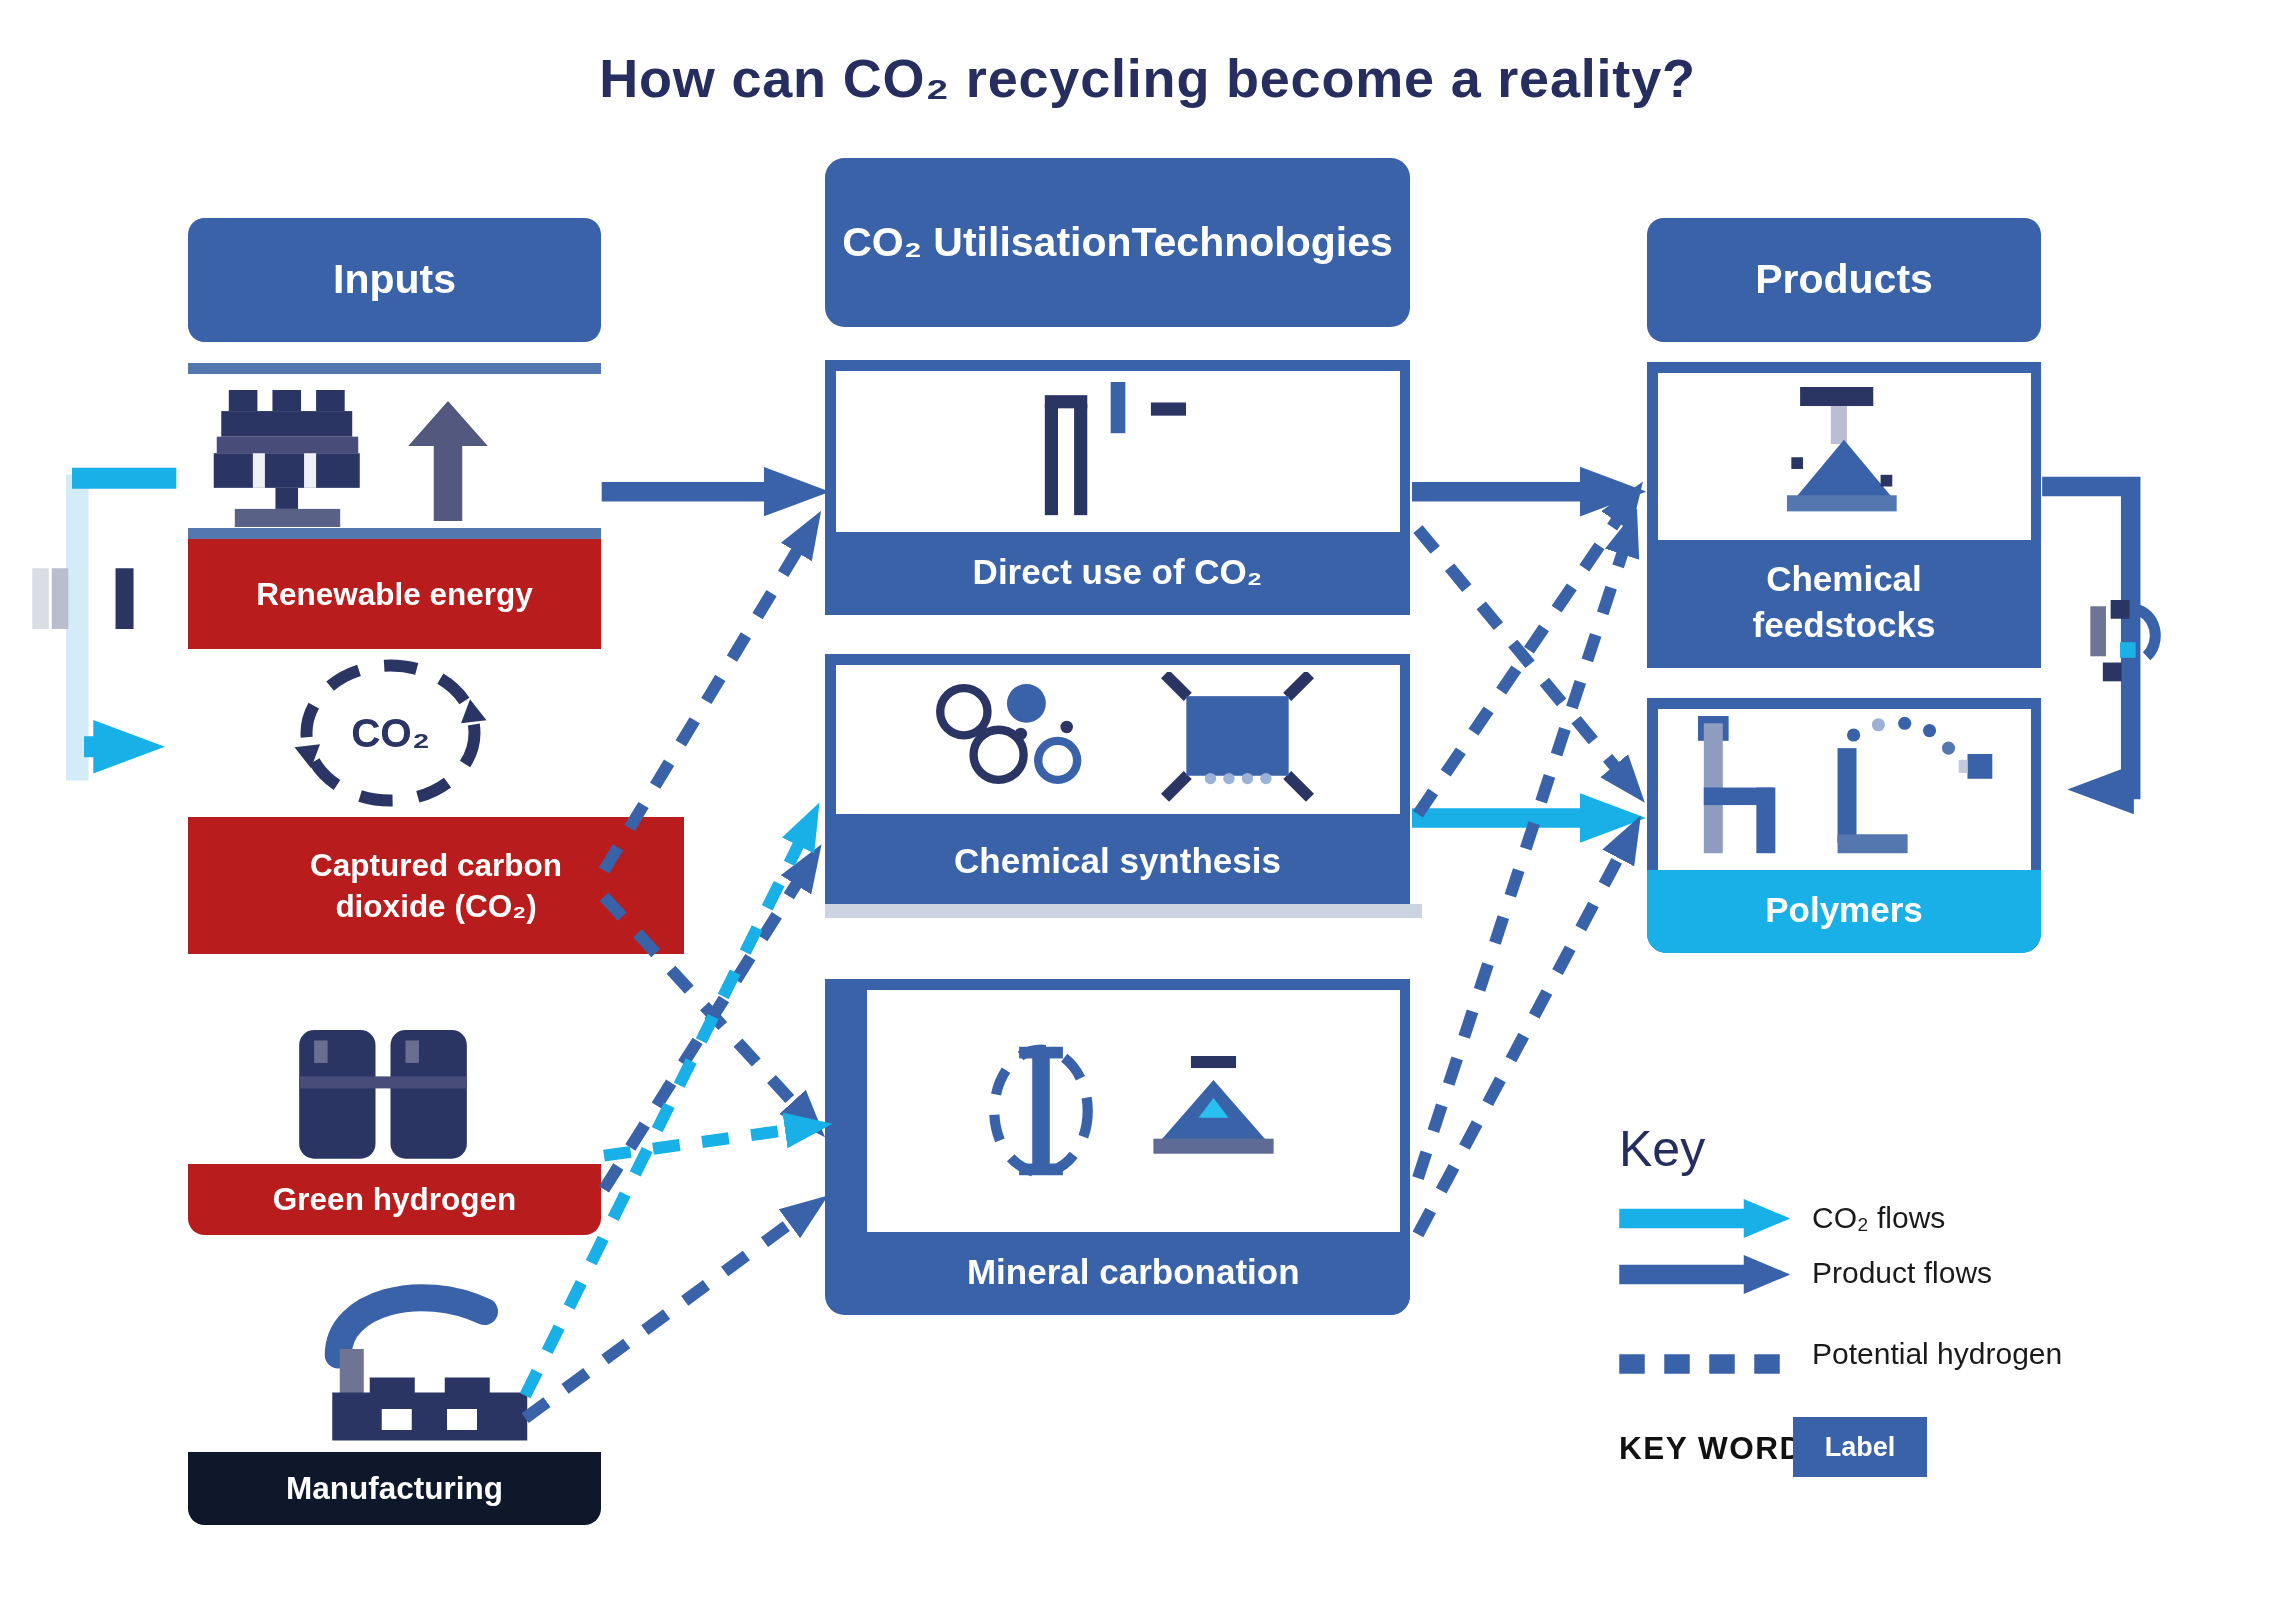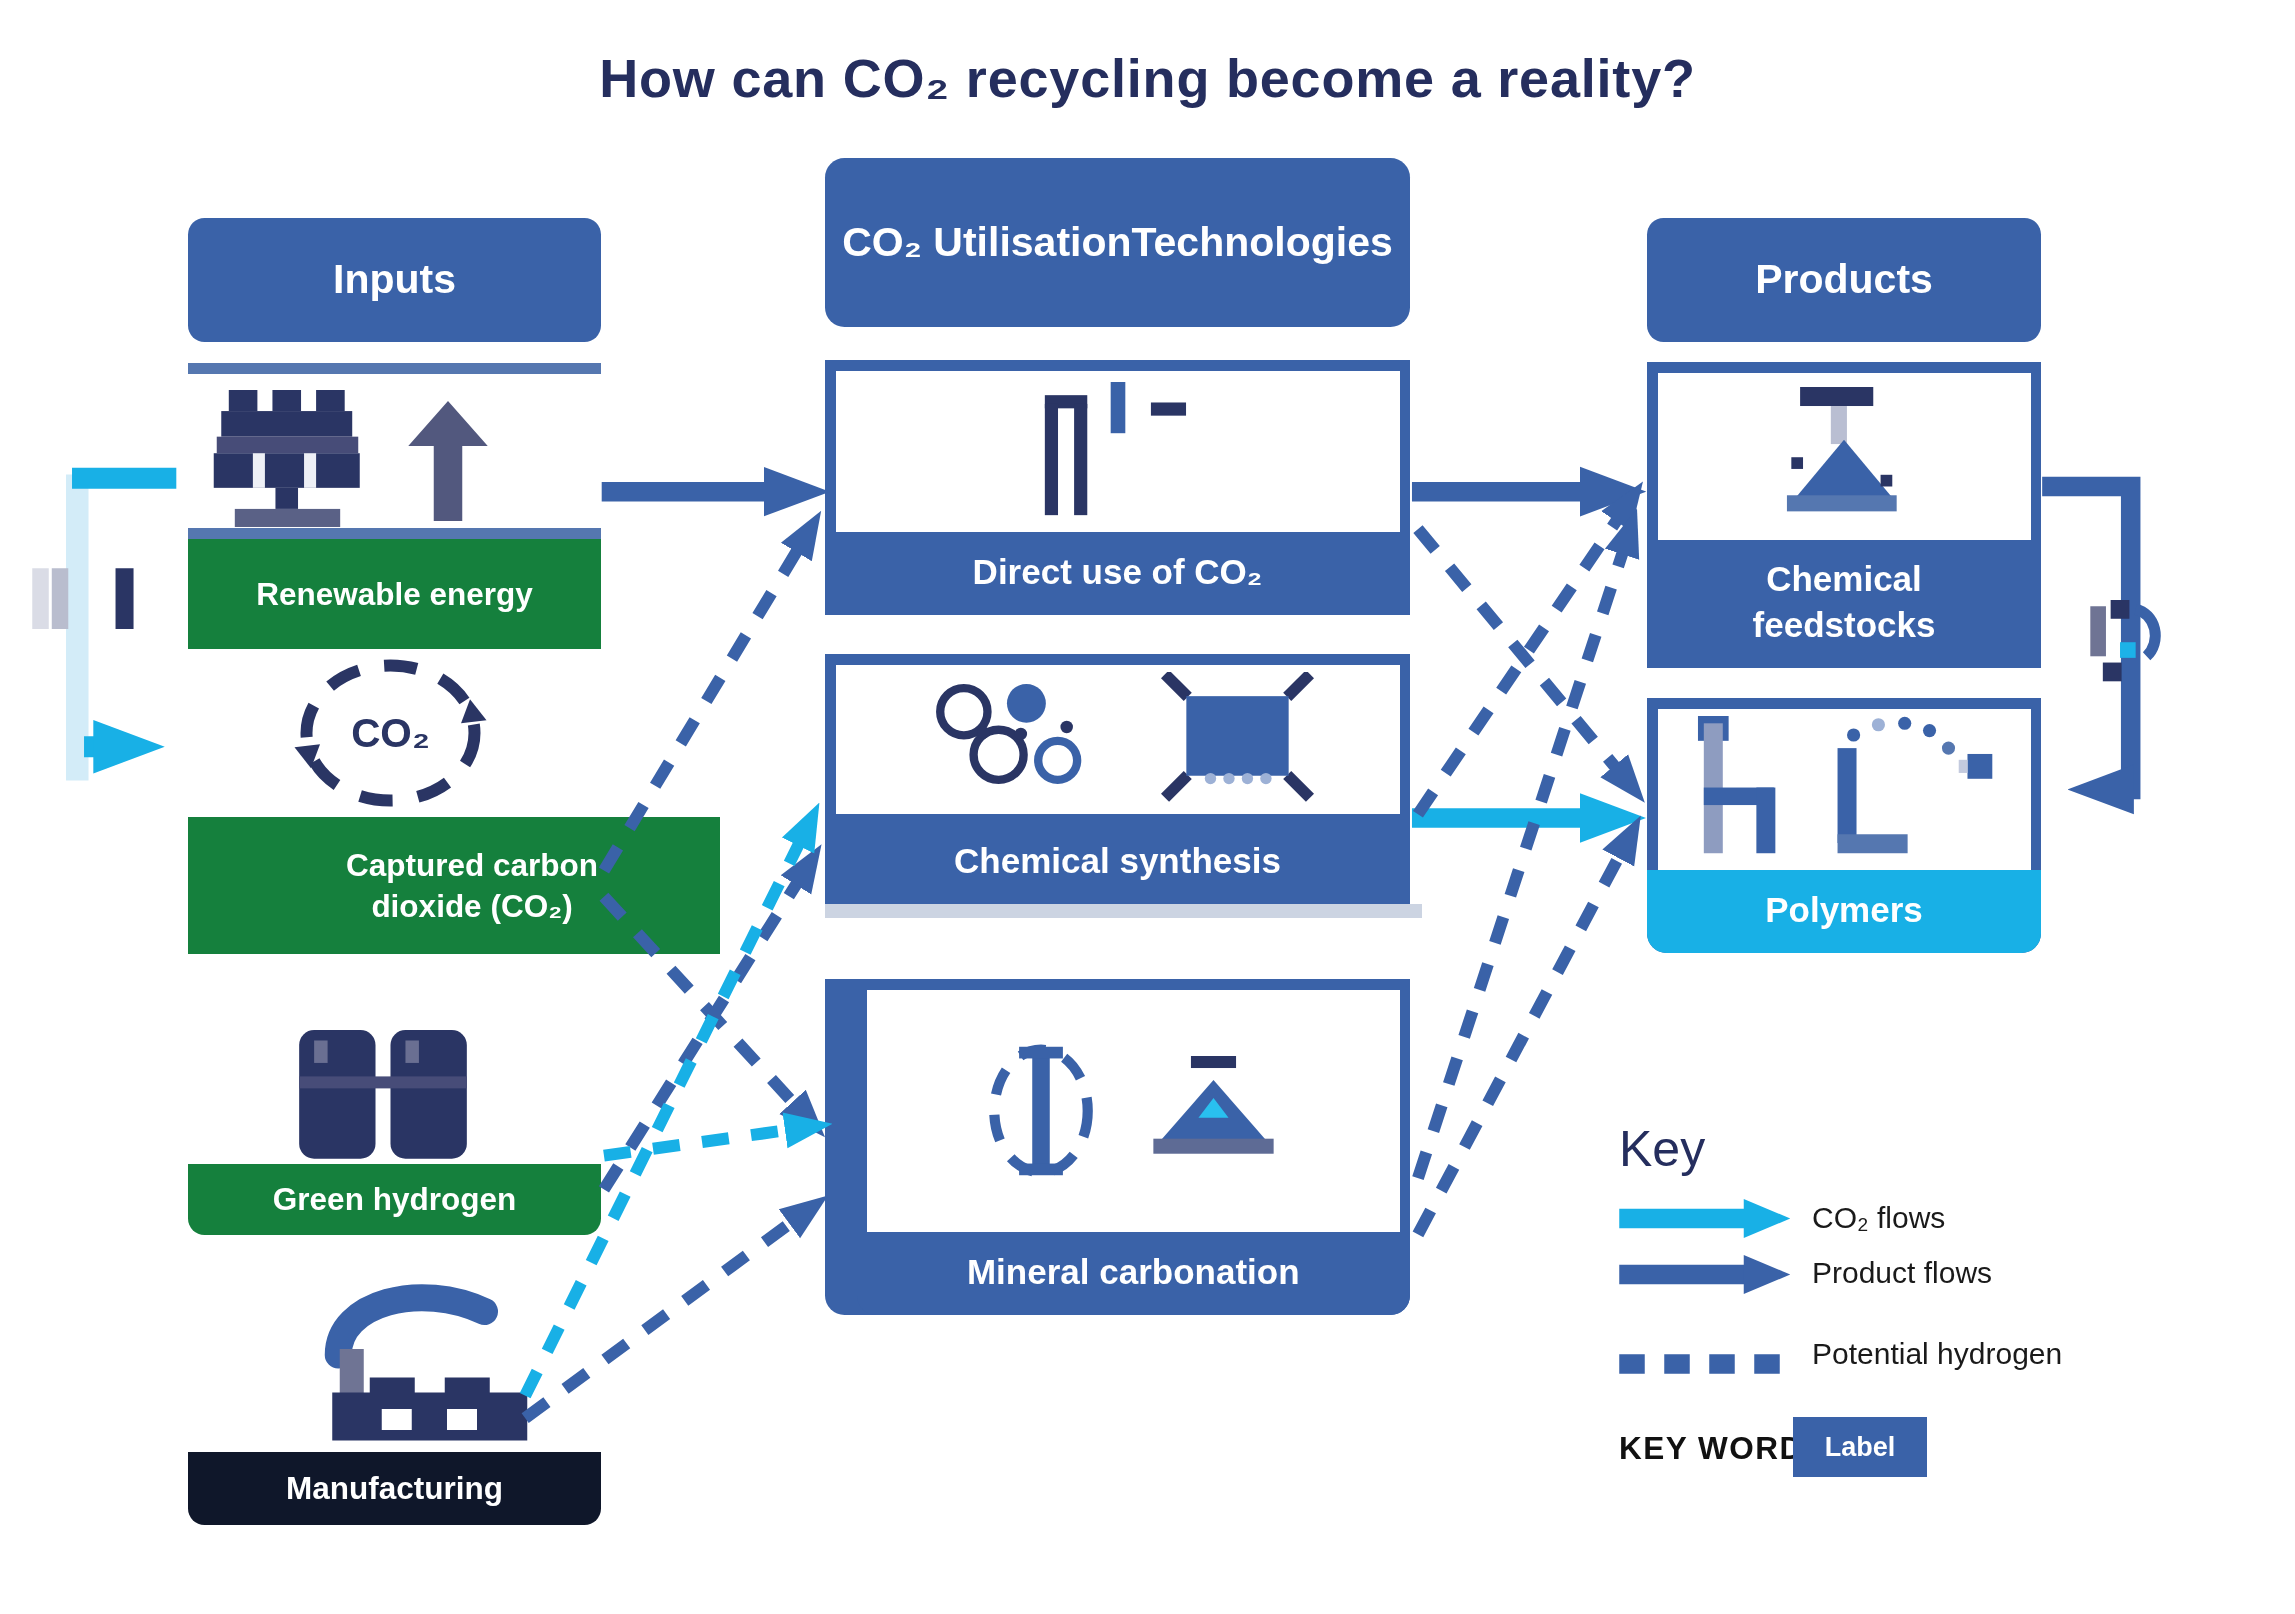--- a/index.html
+++ b/index.html
@@ -5,21 +5,21 @@
   html,body{margin:0;padding:0;background:#ffffff;}
   .canvas{position:relative;width:2295px;height:1615px;background:#ffffff;
           font-family:"Liberation Sans",sans-serif;overflow:hidden;}
   .abs{position:absolute;}
   .title{position:absolute;left:0;top:47px;width:100%;text-align:center;
          font-size:54px;font-weight:700;color:#252e5e;letter-spacing:0.8px;}
   .hdr{position:absolute;background:#3a62a8;color:#fff;font-weight:700;
        display:flex;align-items:center;justify-content:center;text-align:center;
        border-radius:16.5px;font-size:41px;line-height:1.25;}
   .divider{position:absolute;background:#5577b0;}
-  .bar{position:absolute;background:#15803d;color:#fff;font-weight:700;
+  .bar{position:absolute;background:#b91c1c;color:#fff;font-weight:700;
        display:flex;flex-direction:column;align-items:center;justify-content:center;
        text-align:center;font-size:31.5px;line-height:1.3;}
   .bar.cyan{background:#0f172a;text-align:center;}
   .bar.rb{border-radius:0 0 16.5px 16.5px;}
   .box{position:absolute;background:#3a62a8;padding:10.5px 10.5px 0 10.5px;
        display:flex;flex-direction:column;box-sizing:border-box;}
   .box.rb{border-radius:0 0 19.5px 19.5px;}
   .icon-area{background:#ffffff;flex:1;display:flex;align-items:center;
              justify-content:center;gap:45px;position:relative;}
   .box-label{margin:0 -10.5px;background:#3a62a8;color:#fff;font-weight:700;
@@ -108,21 +108,21 @@
   <div class="bar" style="left:188px;top:539px;width:413px;height:110px;z-index:2;">
     <span>Renewable energy</span>
   </div>
 
   <svg class="iconpos" style="left:293px;top:654px;z-index:2;" width="195" height="158" viewBox="0 0 260 210">
     <ellipse cx="130" cy="105" rx="112" ry="90" fill="none" stroke="#2a3564" stroke-width="16" stroke-dasharray="44 34"></ellipse>
     <path d="M236,60 L258,88 L224,92 Z" fill="#2a3564"></path>
     <path d="M24,152 L2,124 L36,120 Z" fill="#2a3564"></path>
     <text x="130" y="124" text-anchor="middle" font-family="Liberation Sans, sans-serif" font-size="54" font-weight="700" fill="#2a3564">CO₂</text>
   </svg>
-  <div class="bar" style="left:188px;top:817px;width:496px;height:137px;z-index:2;padding-left:36px;">
+  <div class="bar" style="left:188px;top:817px;width:496px;height:137px;z-index:2;">
     <span>Captured carbon</span>
     <span>dioxide (CO₂)</span>
   </div>
 
   <svg class="iconpos" style="left:293px;top:1030px;z-index:2;" width="180" height="131" viewBox="0 0 240 175">
     <rect x="8" y="0" width="102" height="172" rx="20" fill="#2a3564"></rect>
     <rect x="130" y="0" width="102" height="172" rx="20" fill="#2a3564"></rect>
     <rect x="8" y="62" width="224" height="16" fill="#474c78"></rect>
     <rect x="28" y="14" width="18" height="30" fill="#6a6f92"></rect>
     <rect x="150" y="14" width="18" height="30" fill="#6a6f92"></rect>

